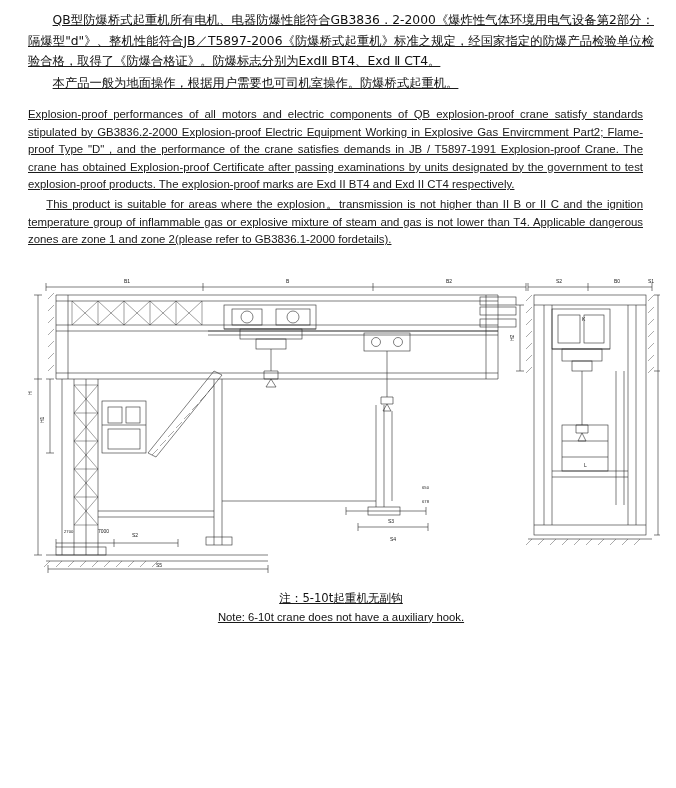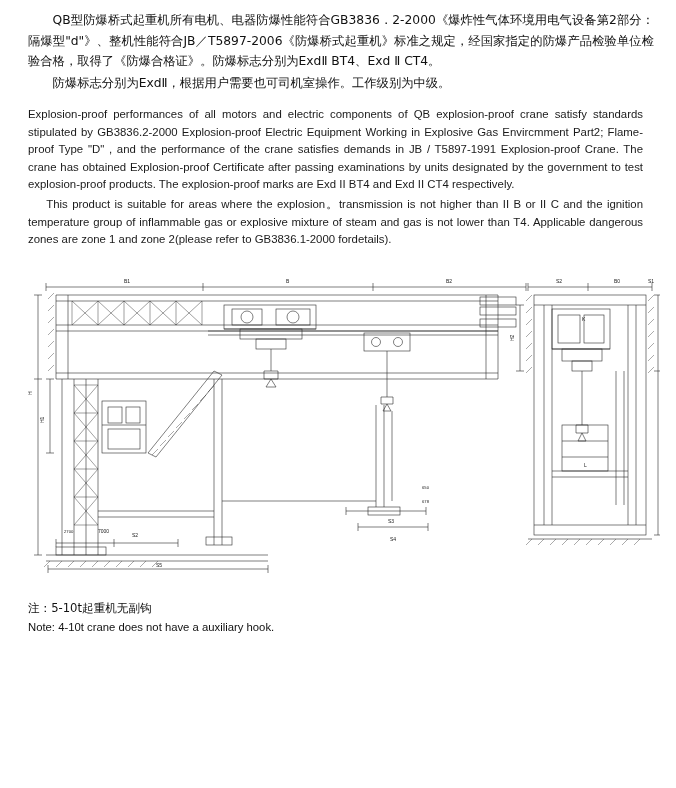--- a/index.html
+++ b/index.html
@@ -14,20 +14,21 @@
     color: #1a1a1a;
     position: relative;
     overflow: hidden;
   }
   .page {
     position: relative;
     width: 676px;
     height: 628px;
     box-sizing: border-box;
     padding: 10px 22px 0 28px;
+    text-decoration: underline;
   }
   .cn-block {
     font-family: "DejaVu Sans", sans-serif;
     font-size: 12.3px;
     line-height: 20.5px;
     color: #111;
     text-align: justify;
     text-justify: inter-ideograph;
   }
   .cn-block p {
@@ -51,22 +52,22 @@
   .figure-wrap {
     position: relative;
     margin-top: 26px;
     width: 632px;
     height: 300px;
   }
   .figure-wrap svg {
     display: block;
   }
   .note-block {
-    margin-top: 24px;
-    text-align: left;
+    margin-top: 14px;
+    text-align: center;
     font-family: "DejaVu Sans", sans-serif;
     font-size: 11.6px;
     line-height: 19px;
     color: #111;
   }
   .note-block .note-en {
     font-family: "Liberation Sans", sans-serif;
     font-size: 11.3px;
   }
   .lbl {
@@ -80,21 +81,21 @@
     fill: #1a1a1a;
   }
 </style>
 </head>
 <body>
 
 <div class="page">
 
   <div class="cn-block">
     <p>QB型防爆桥式起重机所有电机、电器防爆性能符合GB3836．2-2000《爆炸性气体环境用电气设备第2部分：隔爆型"d"》、整机性能符合JB／T5897-2006《防爆桥式起重机》标准之规定，经国家指定的防爆产品检验单位检验合格，取得了《防爆合格证》。防爆标志分别为ExdⅡ BT4、Exd Ⅱ CT4。</p>
-    <p>防爆标志分别为ExdⅡ，根据用户需要也可司机室操作。工作级别为中级。</p>
+    <p>本产品一般为地面操作，根据用户需要也可司机室操作。防爆桥式起重机。</p>
   </div>
 
   <div class="en-block">
     <p>Explosion-proof performances of all motors and electric components of QB explosion-proof crane satisfy standards stipulated by GB3836.2-2000 Explosion-proof Electric Equipment Working in Explosive Gas Envircmment Part2; Flame-proof Type "D" , and the performance of the crane satisfies demands in JB / T5897-1991 Explosion-proof Crane.  The crane has obtained Explosion-proof Certificate after passing examinations by units designated by the government to test explosion-proof products.  The explosion-proof marks are Exd II BT4 and Exd II CT4 respectively.</p>
     <p class="indent">This product is  suitable for areas where the explosion。transmission is not higher than II B or II C and the ignition temperature group of inflammable gas or explosive mixture of steam and gas is not lower than T4.   Applicable dangerous zones are zone 1 and zone 2(please refer to GB3836.1-2000 fordetails).</p>
   </div>
 
   <div class="figure-wrap">
     <svg width="632" height="300" viewBox="0 0 632 300" xmlns="http://www.w3.org/2000/svg">
       <g stroke="#2a2a2a" fill="none" stroke-width="0.6">
@@ -362,16 +363,16 @@
         <text class="lbl-sm" x="394" y="214">650</text>
         <text class="lbl-sm" x="394" y="228">678</text>
         <text class="lbl" x="554" y="46">K</text>
         <text class="lbl" x="556" y="192">L</text>
       </g>
     </svg>
   </div>
 
   <div class="note-block">
     <div>注：5-10t起重机无副钩</div>
-    <div class="note-en">Note:  4-10t crane does not have a auxiliary hook.</div>
+    <div class="note-en">Note:  6-10t crane does not have a auxiliary hook.</div>
   </div>
 
 </div>
 
 </body></html>

